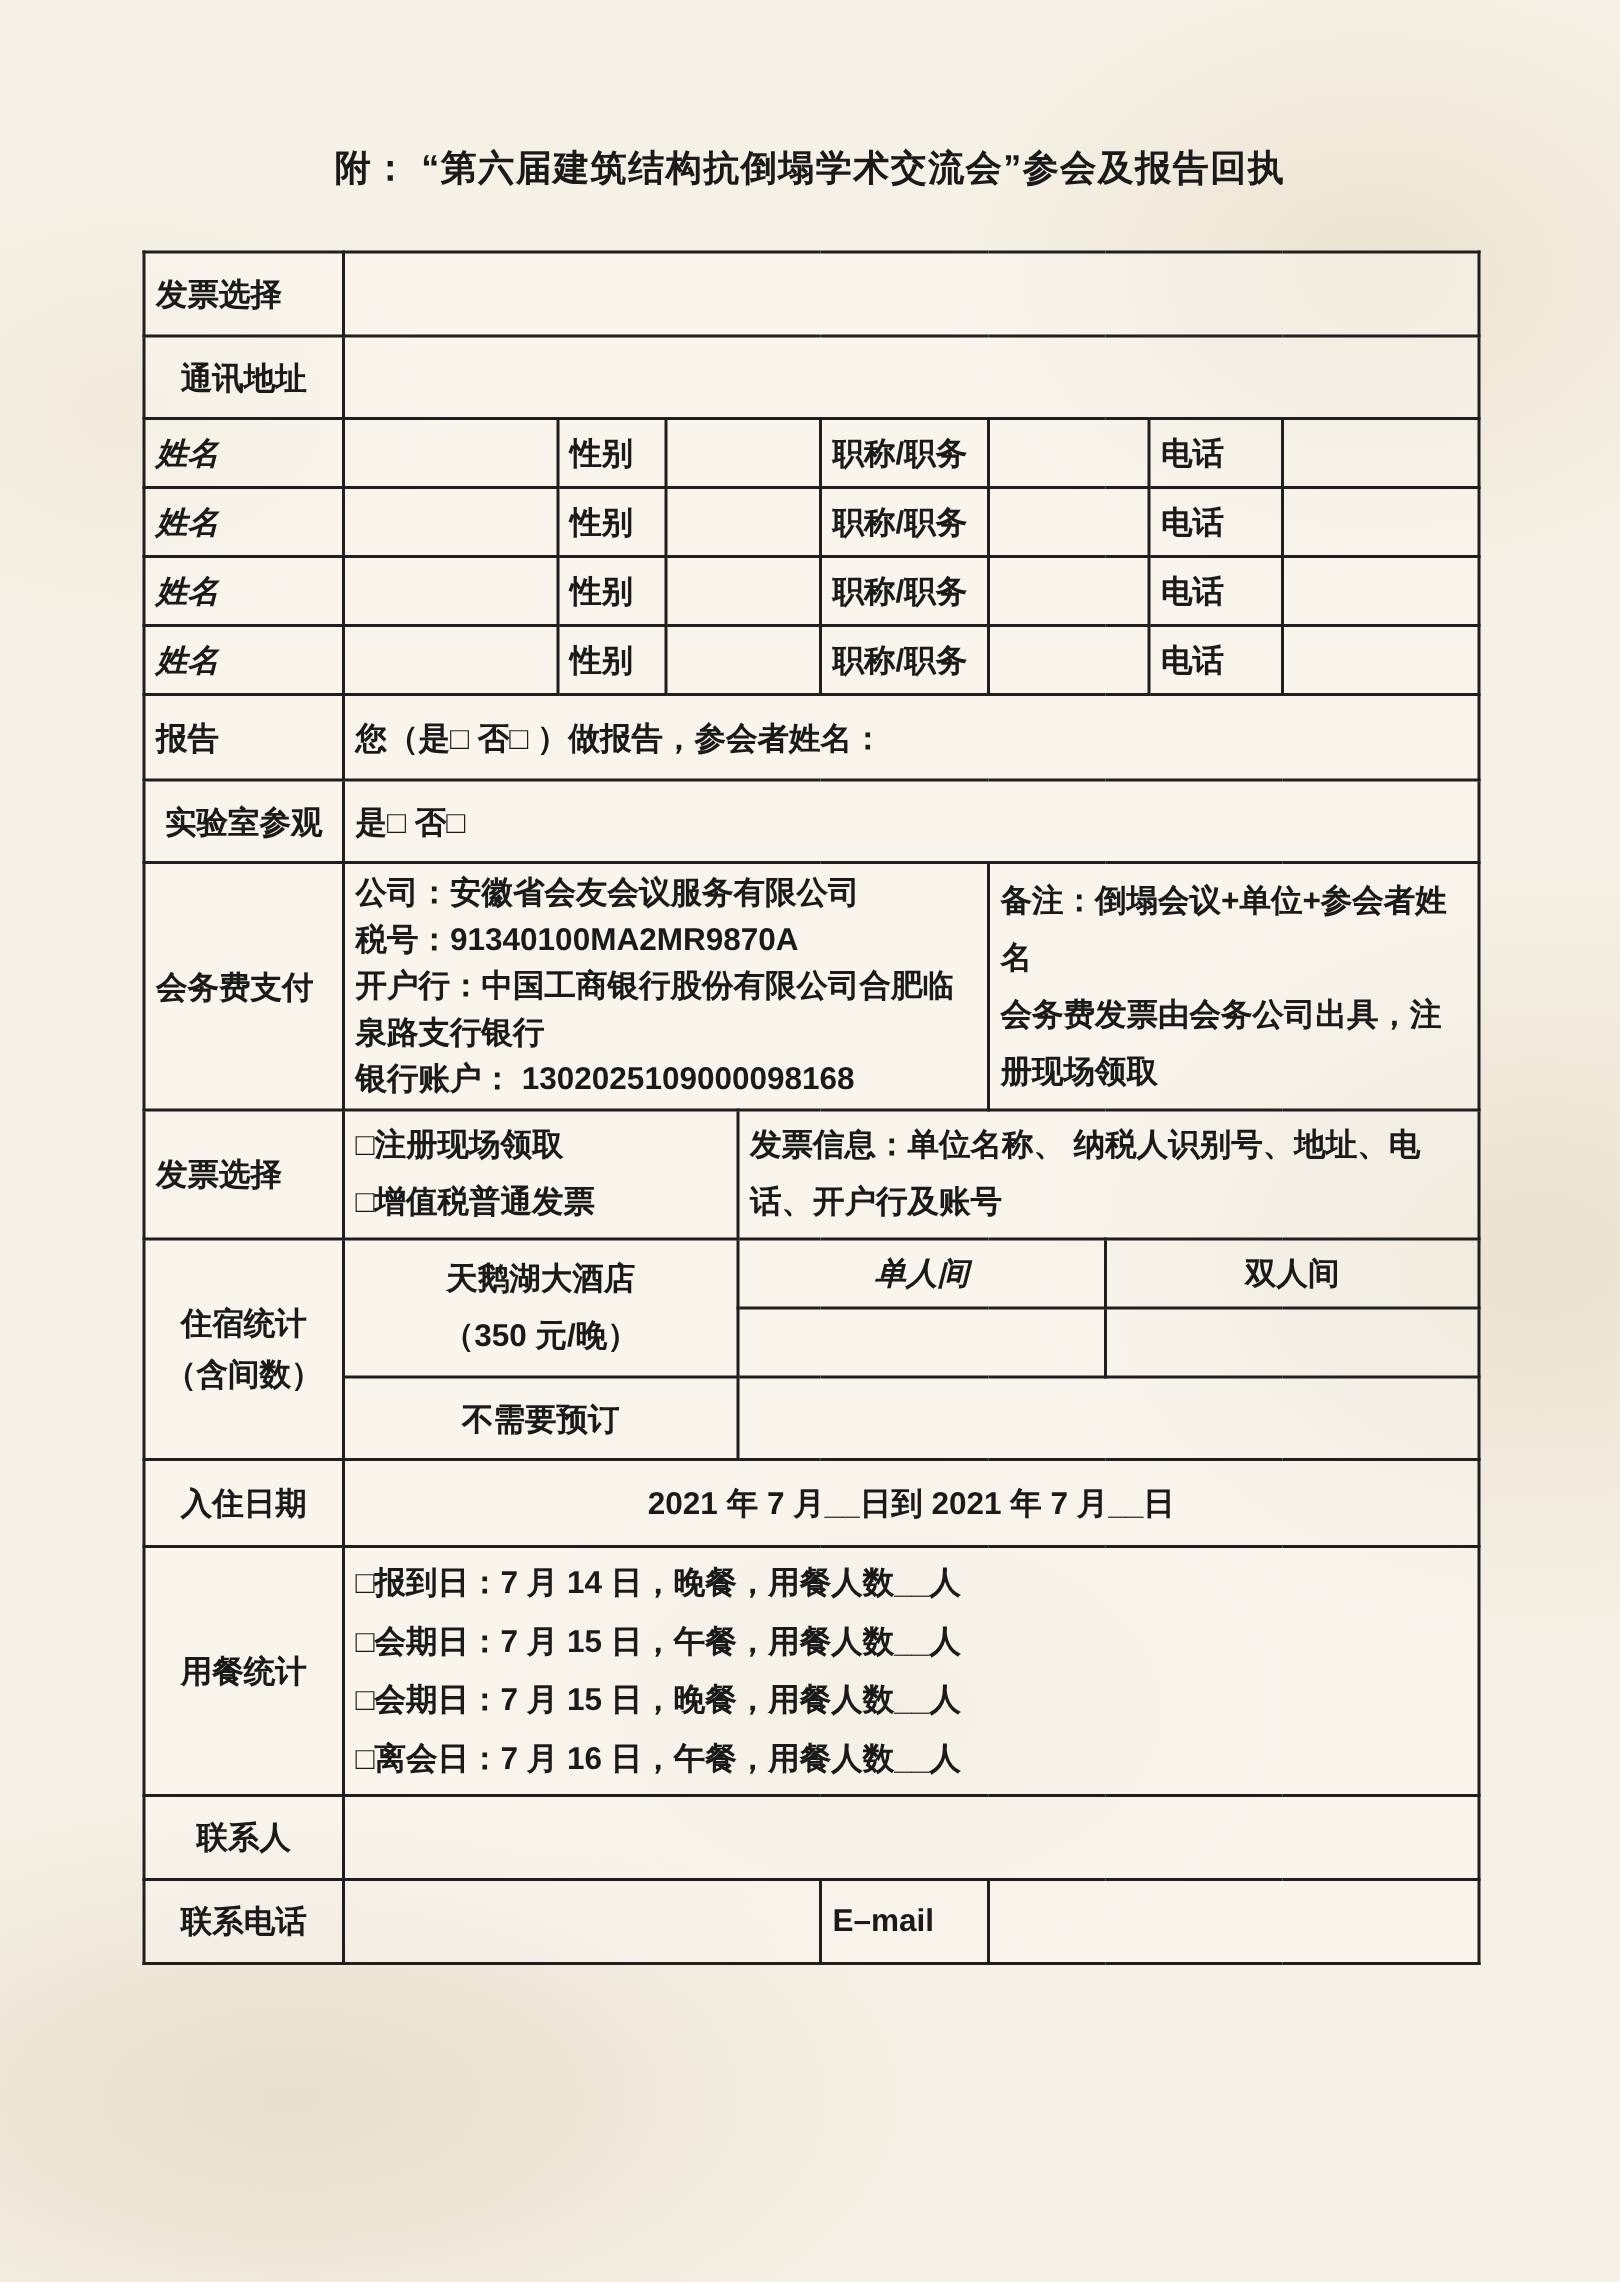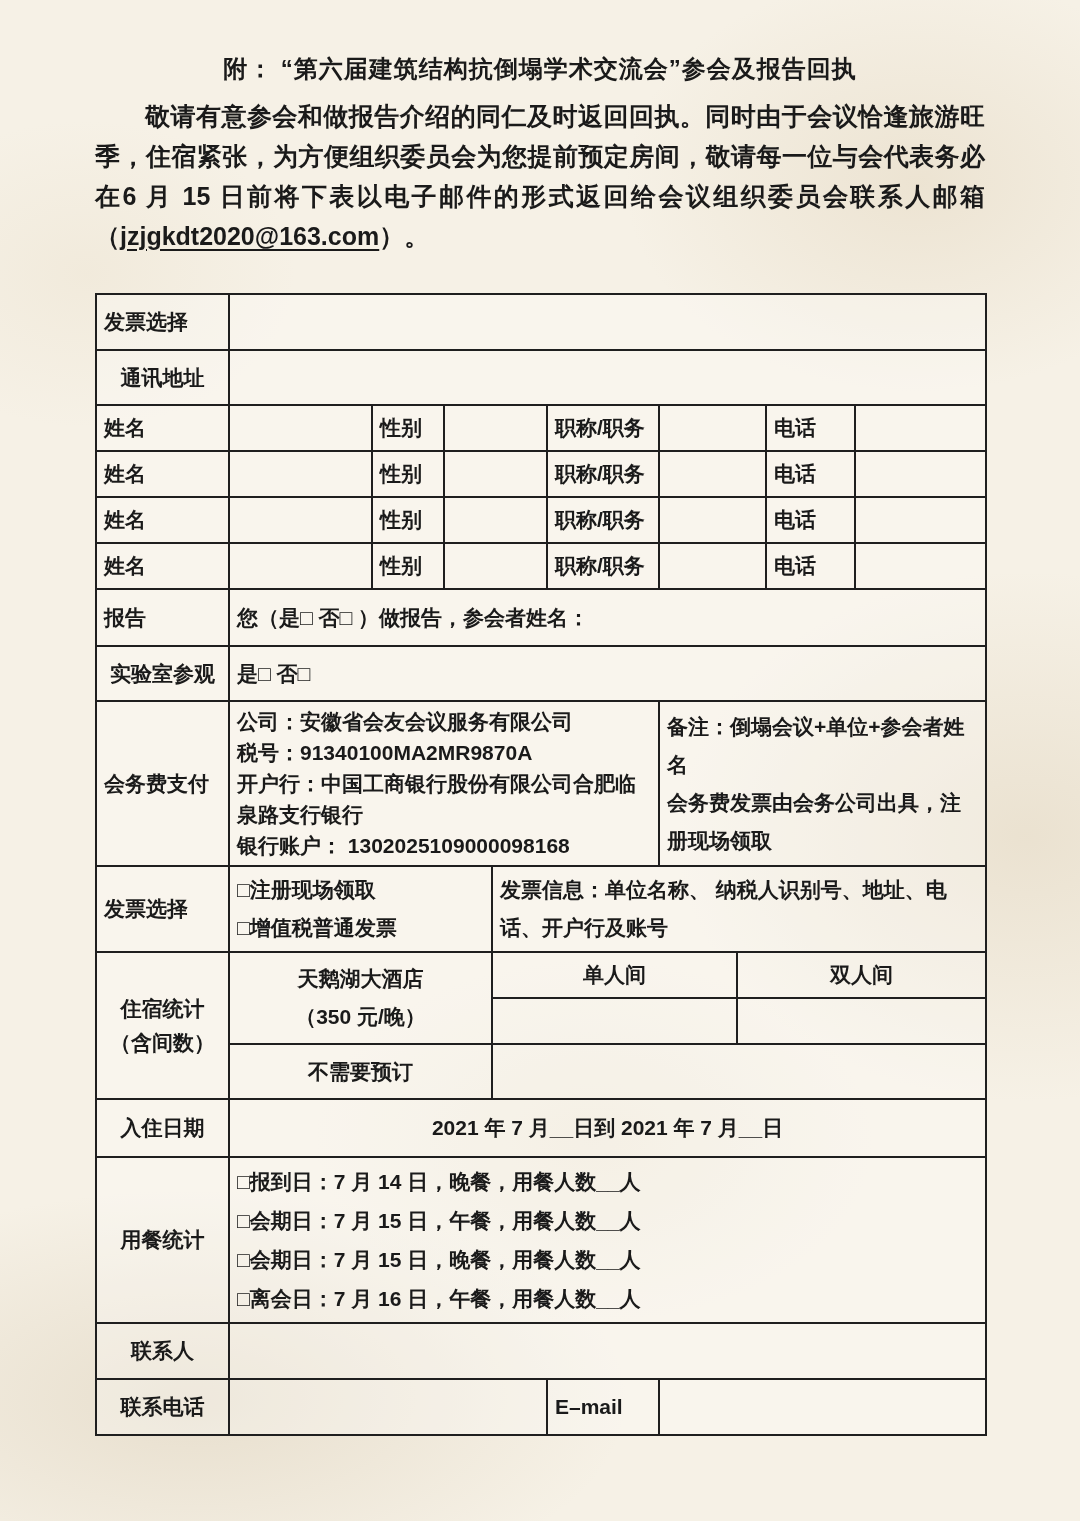--- a/index.html
+++ b/index.html
@@ -9,21 +9,21 @@
     color:#1a1a1a;
     background-color:#f6f1e6;
     background-image:
       radial-gradient(ellipse 420px 300px at 85% 12%, rgba(214,196,164,.30), rgba(214,196,164,0) 70%),
       radial-gradient(ellipse 500px 380px at 95% 55%, rgba(205,186,152,.28), rgba(205,186,152,0) 70%),
       radial-gradient(ellipse 620px 300px at 18% 92%, rgba(198,180,148,.30), rgba(198,180,148,0) 70%),
       radial-gradient(ellipse 400px 260px at 55% 75%, rgba(222,207,178,.22), rgba(222,207,178,0) 70%),
       radial-gradient(ellipse 300px 220px at 8% 18%, rgba(222,207,178,.20), rgba(222,207,178,0) 70%);
     overflow:hidden;
   }
-  .page{width:1080px;height:1307px;box-sizing:border-box;padding:52px 95px 0 95px;}
+  .page{width:1080px;height:1307px;box-sizing:border-box;padding:96px 95px 0 95px;}
   .doc-title{
     text-align:center;font-size:24px;font-weight:800;line-height:34px;
     letter-spacing:1px;margin:0 0 10px 0;
   }
   .intro{
     font-size:25px;font-weight:600;line-height:40px;
     text-align:justify;text-indent:2em;margin:0;
   }
   .intro .bold-date{font-weight:800;}
   .intro .email-link{text-decoration:underline;text-underline-offset:4px;}
@@ -32,36 +32,35 @@
     border-collapse:collapse;table-layout:fixed;
     font-size:21px;font-weight:600;
     background:rgba(255,255,255,.30);
   }
   .form-table td{
     border:2px solid #1f1f1f;
     padding:4px 7px;vertical-align:middle;
     overflow:hidden;
   }
   .form-table td.ctr{text-align:center;}
-  .h46{height:46px;} .h45{height:45px;text-align:center;} .h40{height:36px;}
+  .h46{height:46px;} .h45{height:45px;text-align:center;} .h40{height:36px;font-style:italic;}
   .h47{height:47px;} .h155{height:151px;} .h80{height:76px;}
   .h52{height:48px;border-radius:27px;} .h160{height:156px;} .h50{height:46px;margin-top:23px;}
   .lh-wide{line-height:38px;}
   .lh-med{line-height:31px;}
   .hotel-cell div{line-height:38px;}
   .lodging-label div{line-height:34px;}
 </style>
 </head>
 <body>
 
 <div class="page">
 
   <h1 class="doc-title">附： “第六届建筑结构抗倒塌学术交流会”参会及报告回执</h1>
 
-  <p class="intro"><span>敬请有意参会和做报告介绍的同仁及时返回回执。同时由于会议恰逢旅游旺季，住宿紧张，为方便组织委员会为您提前预定房间，敬请每一位与会代表务必在</span><span class="bold-date">6 月 15 日前</span><span>将下表以电子邮件的形式返回给会议组织委员会联系人邮箱（</span><span class="email-link">jzjgkdt2020@163.com</span><span>）。</span></p>
 
   <table class="form-table">
     <colgroup>
       <col style="width:133px">
         <col style="width:143px">
         <col style="width:72px">
       <col style="width:48px">
         <col style="width:55px">
         <col style="width:112px">
       <col style="width:78px">

